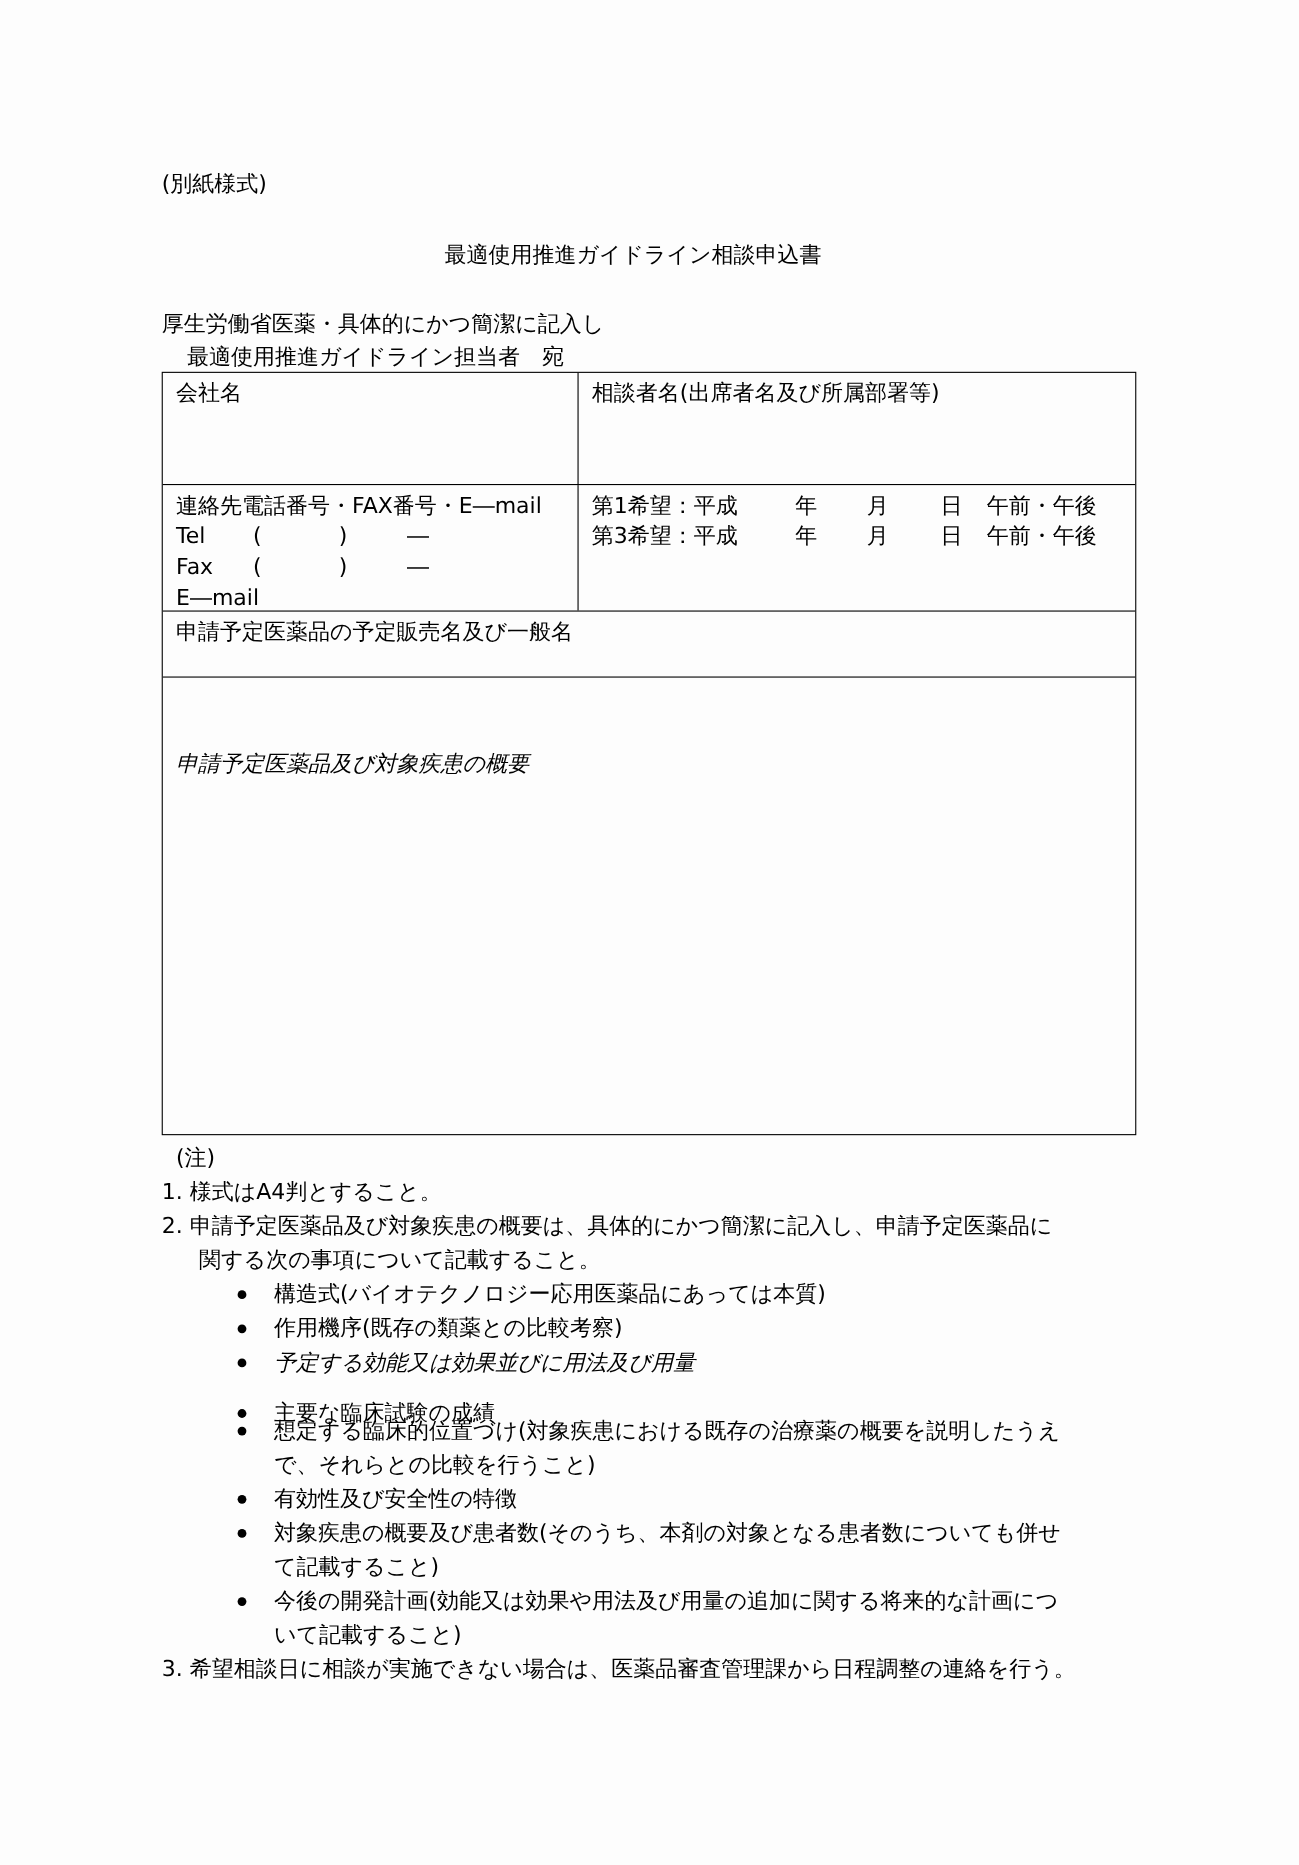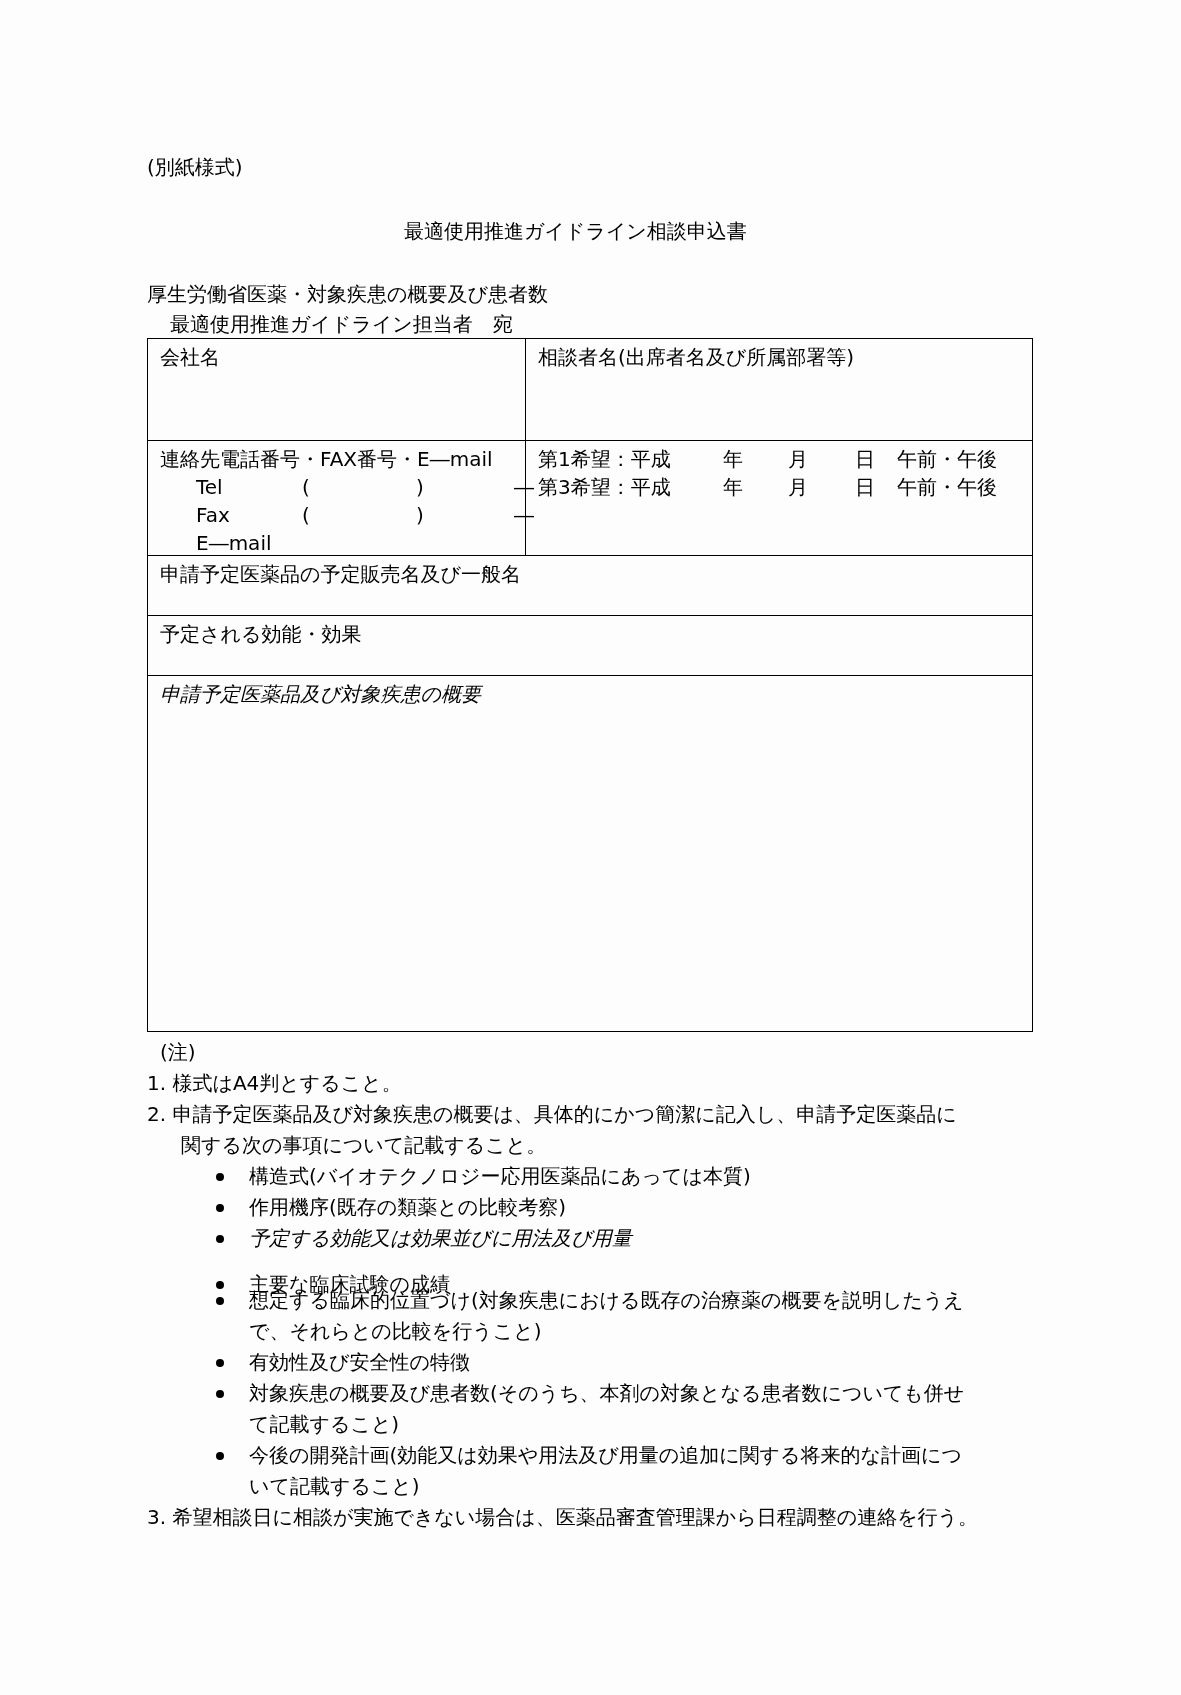--- a/index.html
+++ b/index.html
@@ -9,31 +9,31 @@
   .form { position:absolute; left:147px; top:338px; width:886px; height:694px;
           border:1.5px solid #000; box-sizing:border-box; }
   .row { position:absolute; left:0; right:0; border-bottom:1.5px solid #000; box-sizing:border-box; }
   .row.last { border-bottom:none; }
   .cell { position:absolute; top:0; bottom:0; box-sizing:border-box; padding:4px 12px; }
   .cell.left { left:0; width:378px; border-right:1.5px solid #000; }
   .cell.right { left:378px; right:0; }
   .cell.full { left:0; right:0; }
   .line { line-height:28px; white-space:nowrap; }
   .dates .line span { display:inline-block; }
-  .contact .line span { display:inline-block;margin-left:36px; }
+  .contact .line span { display:inline-block; }
   .note { position:absolute; line-height:31px; white-space:nowrap; }
   .bullet { position:absolute; line-height:31px; white-space:nowrap; }
   .bullet .dot { position:absolute; left:-33px; top:12px; width:8px; height:8px; border-radius:50%; background:#000; }
 </style>
 </head>
 <body>
 
 <div class="abs" style="left:147px;top:154px;">(別紙様式)</div>
 <div class="abs" style="left:404px;top:218px;">最適使用推進ガイドライン相談申込書</div>
-<div class="abs" style="left:147px;top:281px;">厚生労働省医薬・対象疾患の概要及び患者数</div>
+<div class="abs" style="left:147px;top:281px;">厚生労働省医薬・具体的にかつ簡潔に記入し</div>
 <div class="abs" style="left:170px;top:311px;">最適使用推進ガイドライン担当者　宛</div>
 
 <div class="form">
 
   <div class="row" style="top:0;height:102px;">
     <div class="cell right">
       <div class="line">相談者名(出席者名及び所属部署等)</div>
     </div>
     <div class="cell left">
       <div class="line">会社名</div>
@@ -62,25 +62,20 @@
       </div>
     </div>
   </div>
 
   <div class="row" style="top:217px;height:60px;">
     <div class="cell full">
       <div class="line">申請予定医薬品の予定販売名及び一般名</div>
     </div>
   </div>
 
-  <div class="row" style="top:277px;height:60px;">
-    <div class="cell full">
-      <div class="line">予定される効能・効果</div>
-    </div>
-  </div>
 
   <div class="row last" style="top:337px;bottom:0;font-style:italic;">
     <div class="cell full">
       <div class="line">申請予定医薬品及び対象疾患の概要</div>
     </div>
   </div>
 </div>
 
 <div class="note" style="left:160px;top:1037px;">(注)</div>
 <div class="note" style="left:147px;top:1068px;">1. 様式はA4判とすること。</div>

